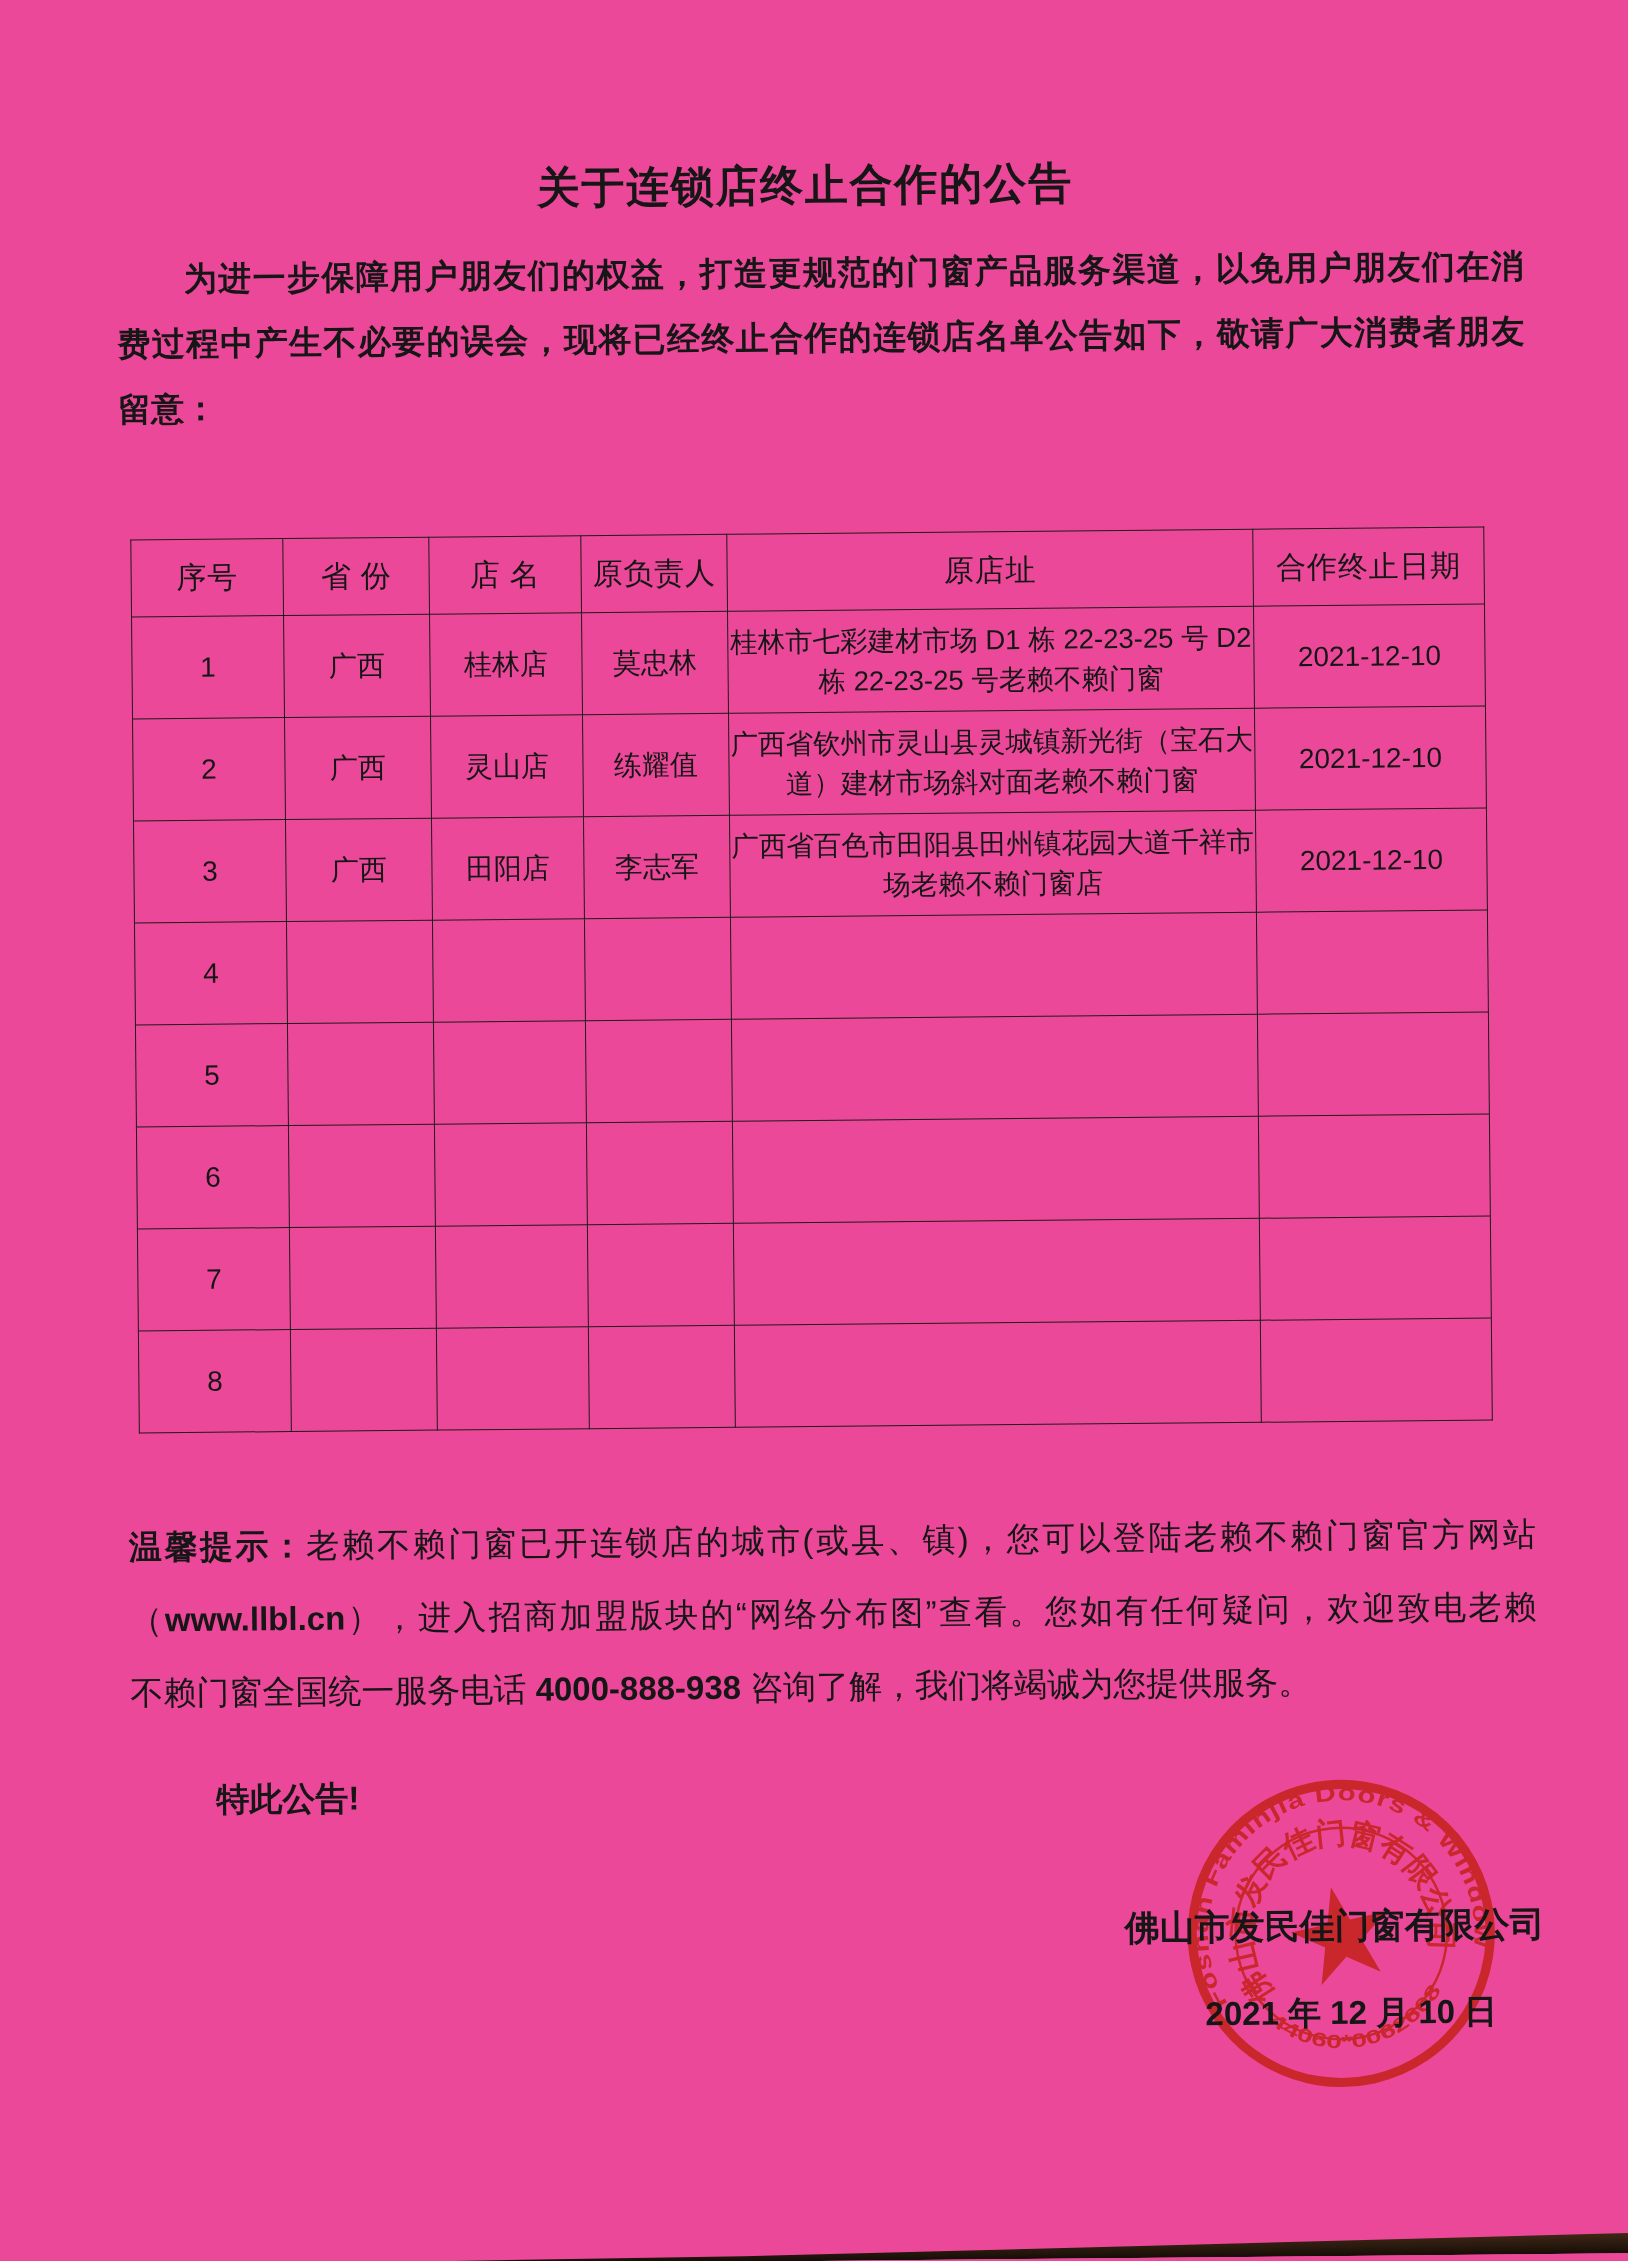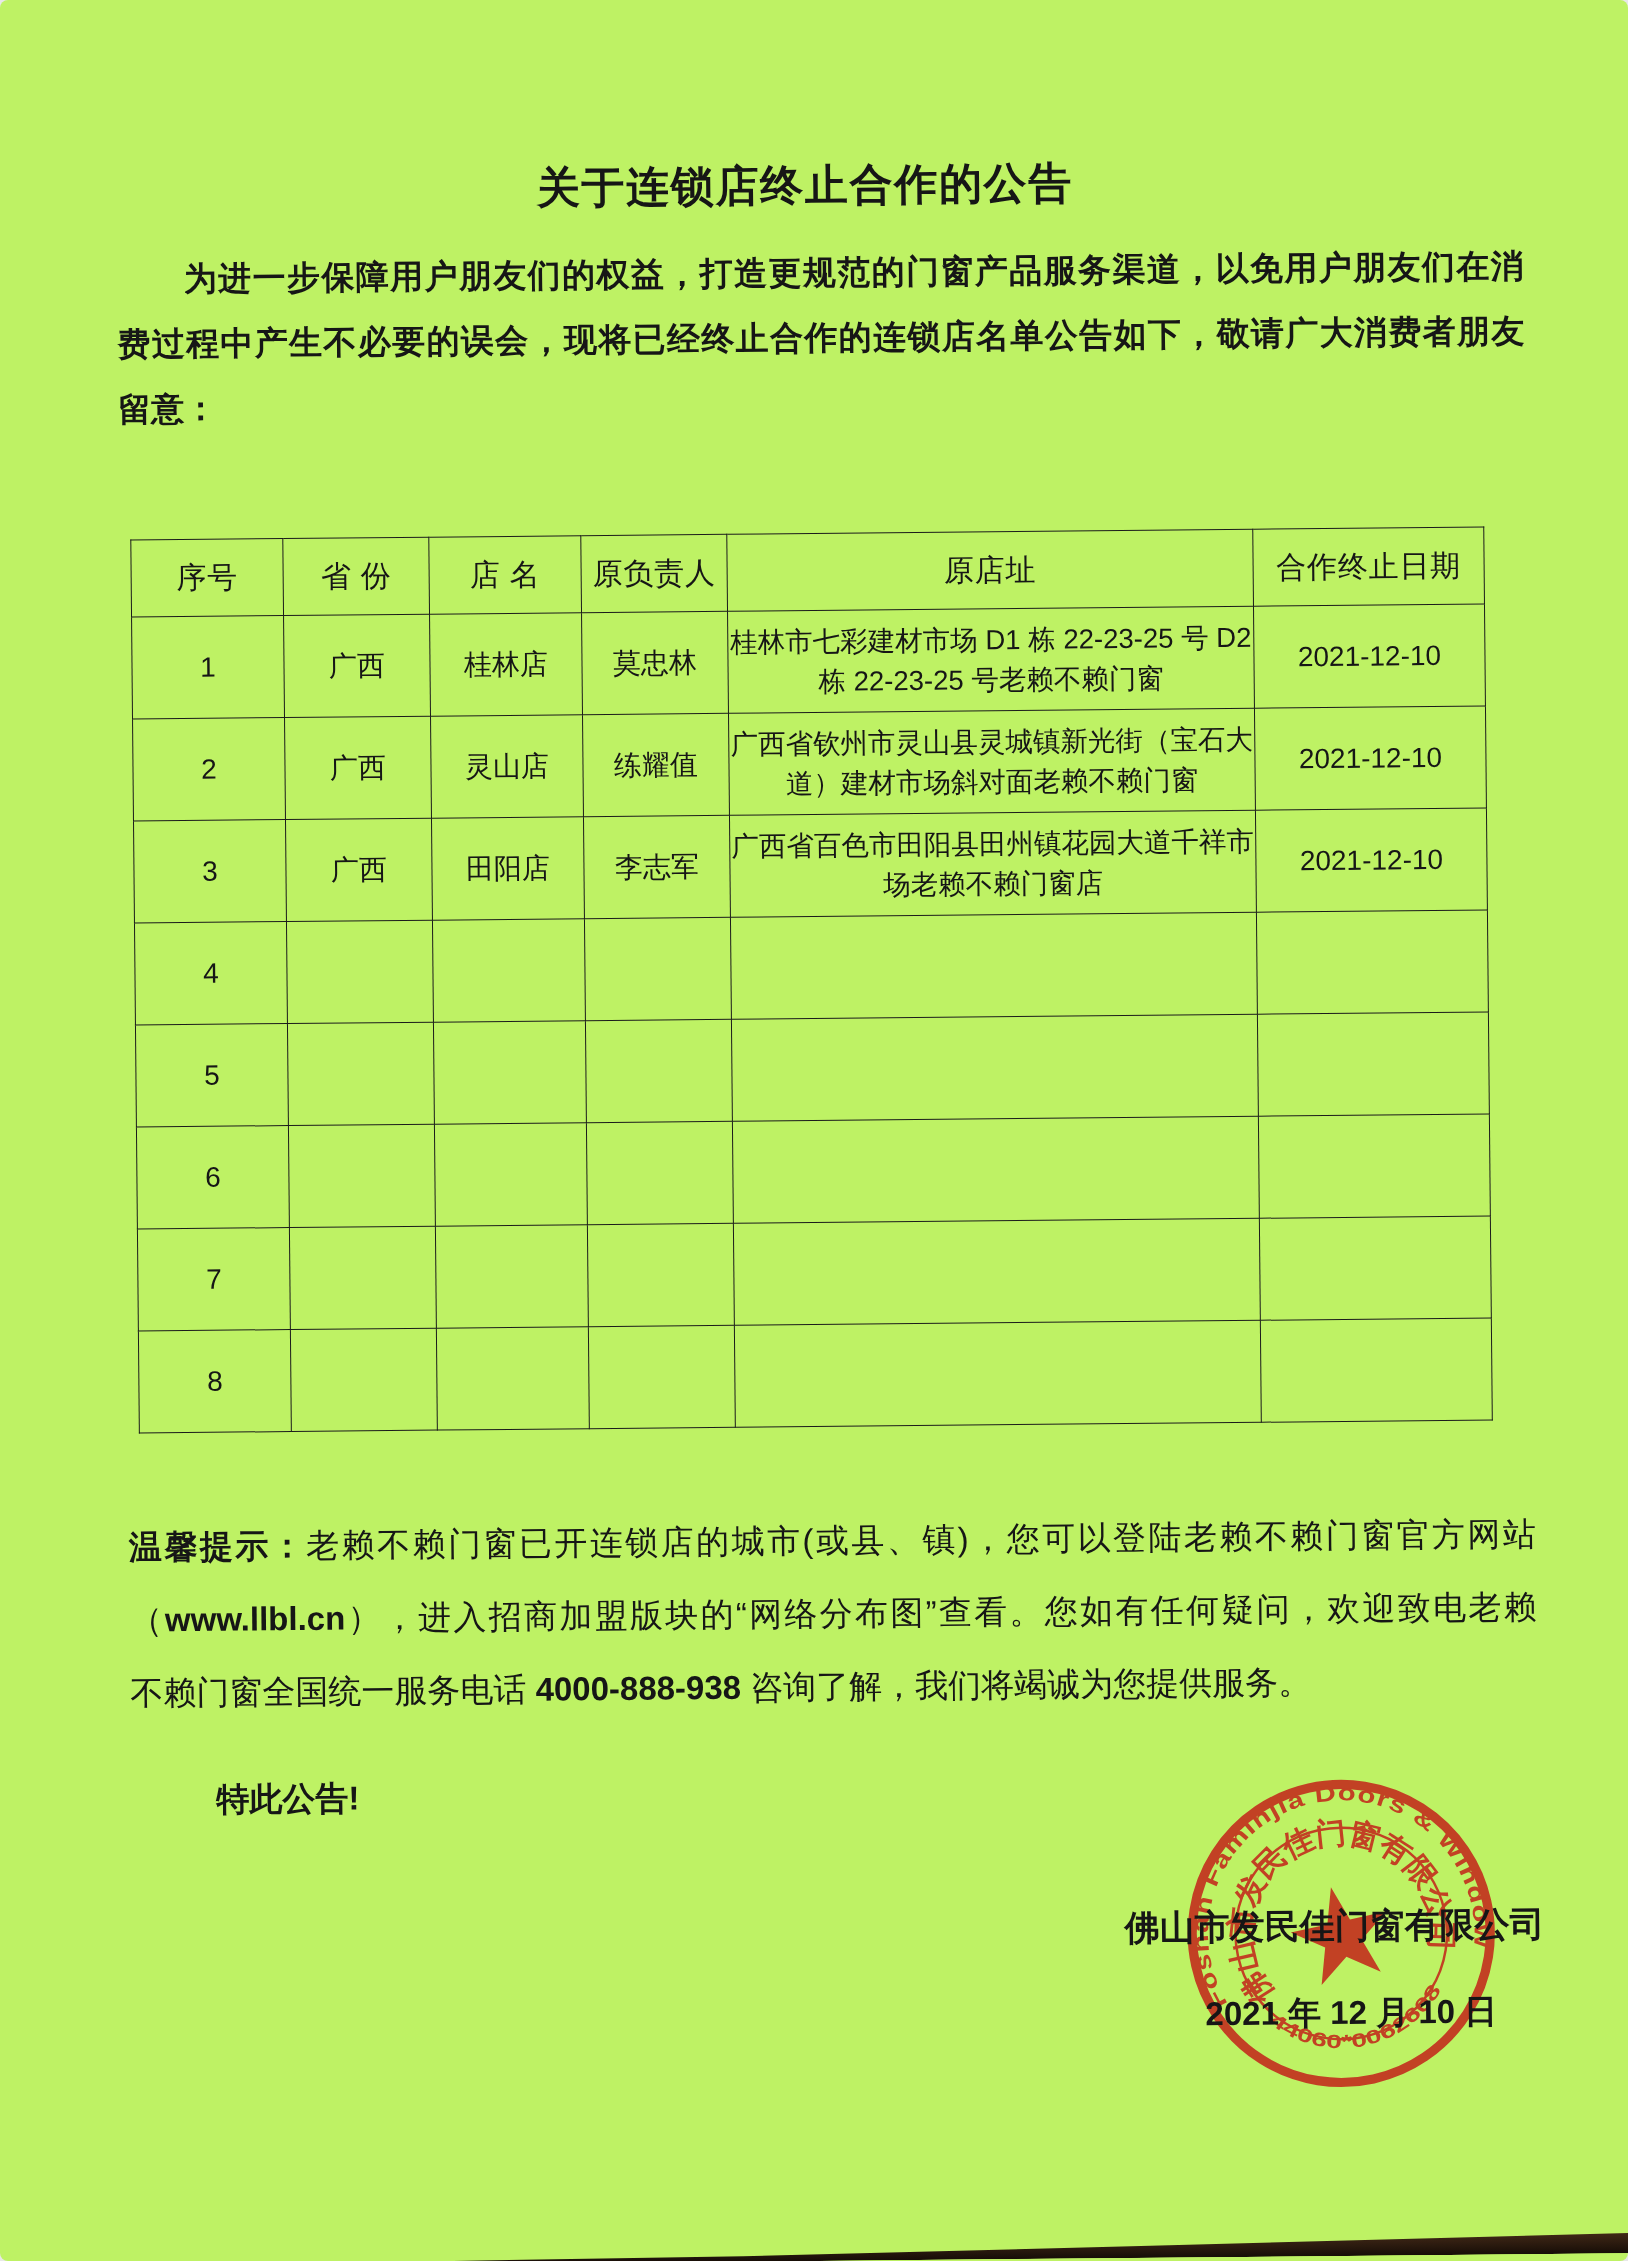--- a/index.html
+++ b/index.html
@@ -1,23 +1,22 @@
 <!DOCTYPE html>
 <html style="font-size:13.3px"><head>
 <meta charset="utf-8">
 <style>
   html,body{margin:0;padding:0;background:#e8e8e8;}
   .page{
     position:relative;
     width:1628px;height:2261px;
-    background:#bef264;
+    background:#ec4899;
     overflow:hidden;
     font-family:"Liberation Sans", sans-serif;
     color:#161616;
-    border-radius:8px;
   }
   .content{
     position:absolute;inset:0;
     transform:rotate(-0.55deg);
     transform-origin:50% 50%;
   }
   .title{
     position:absolute;left:0;top:157px;width:1628px;
     margin:0;text-align:center;
     font-size:43px;font-weight:700;letter-spacing:1.7px;

